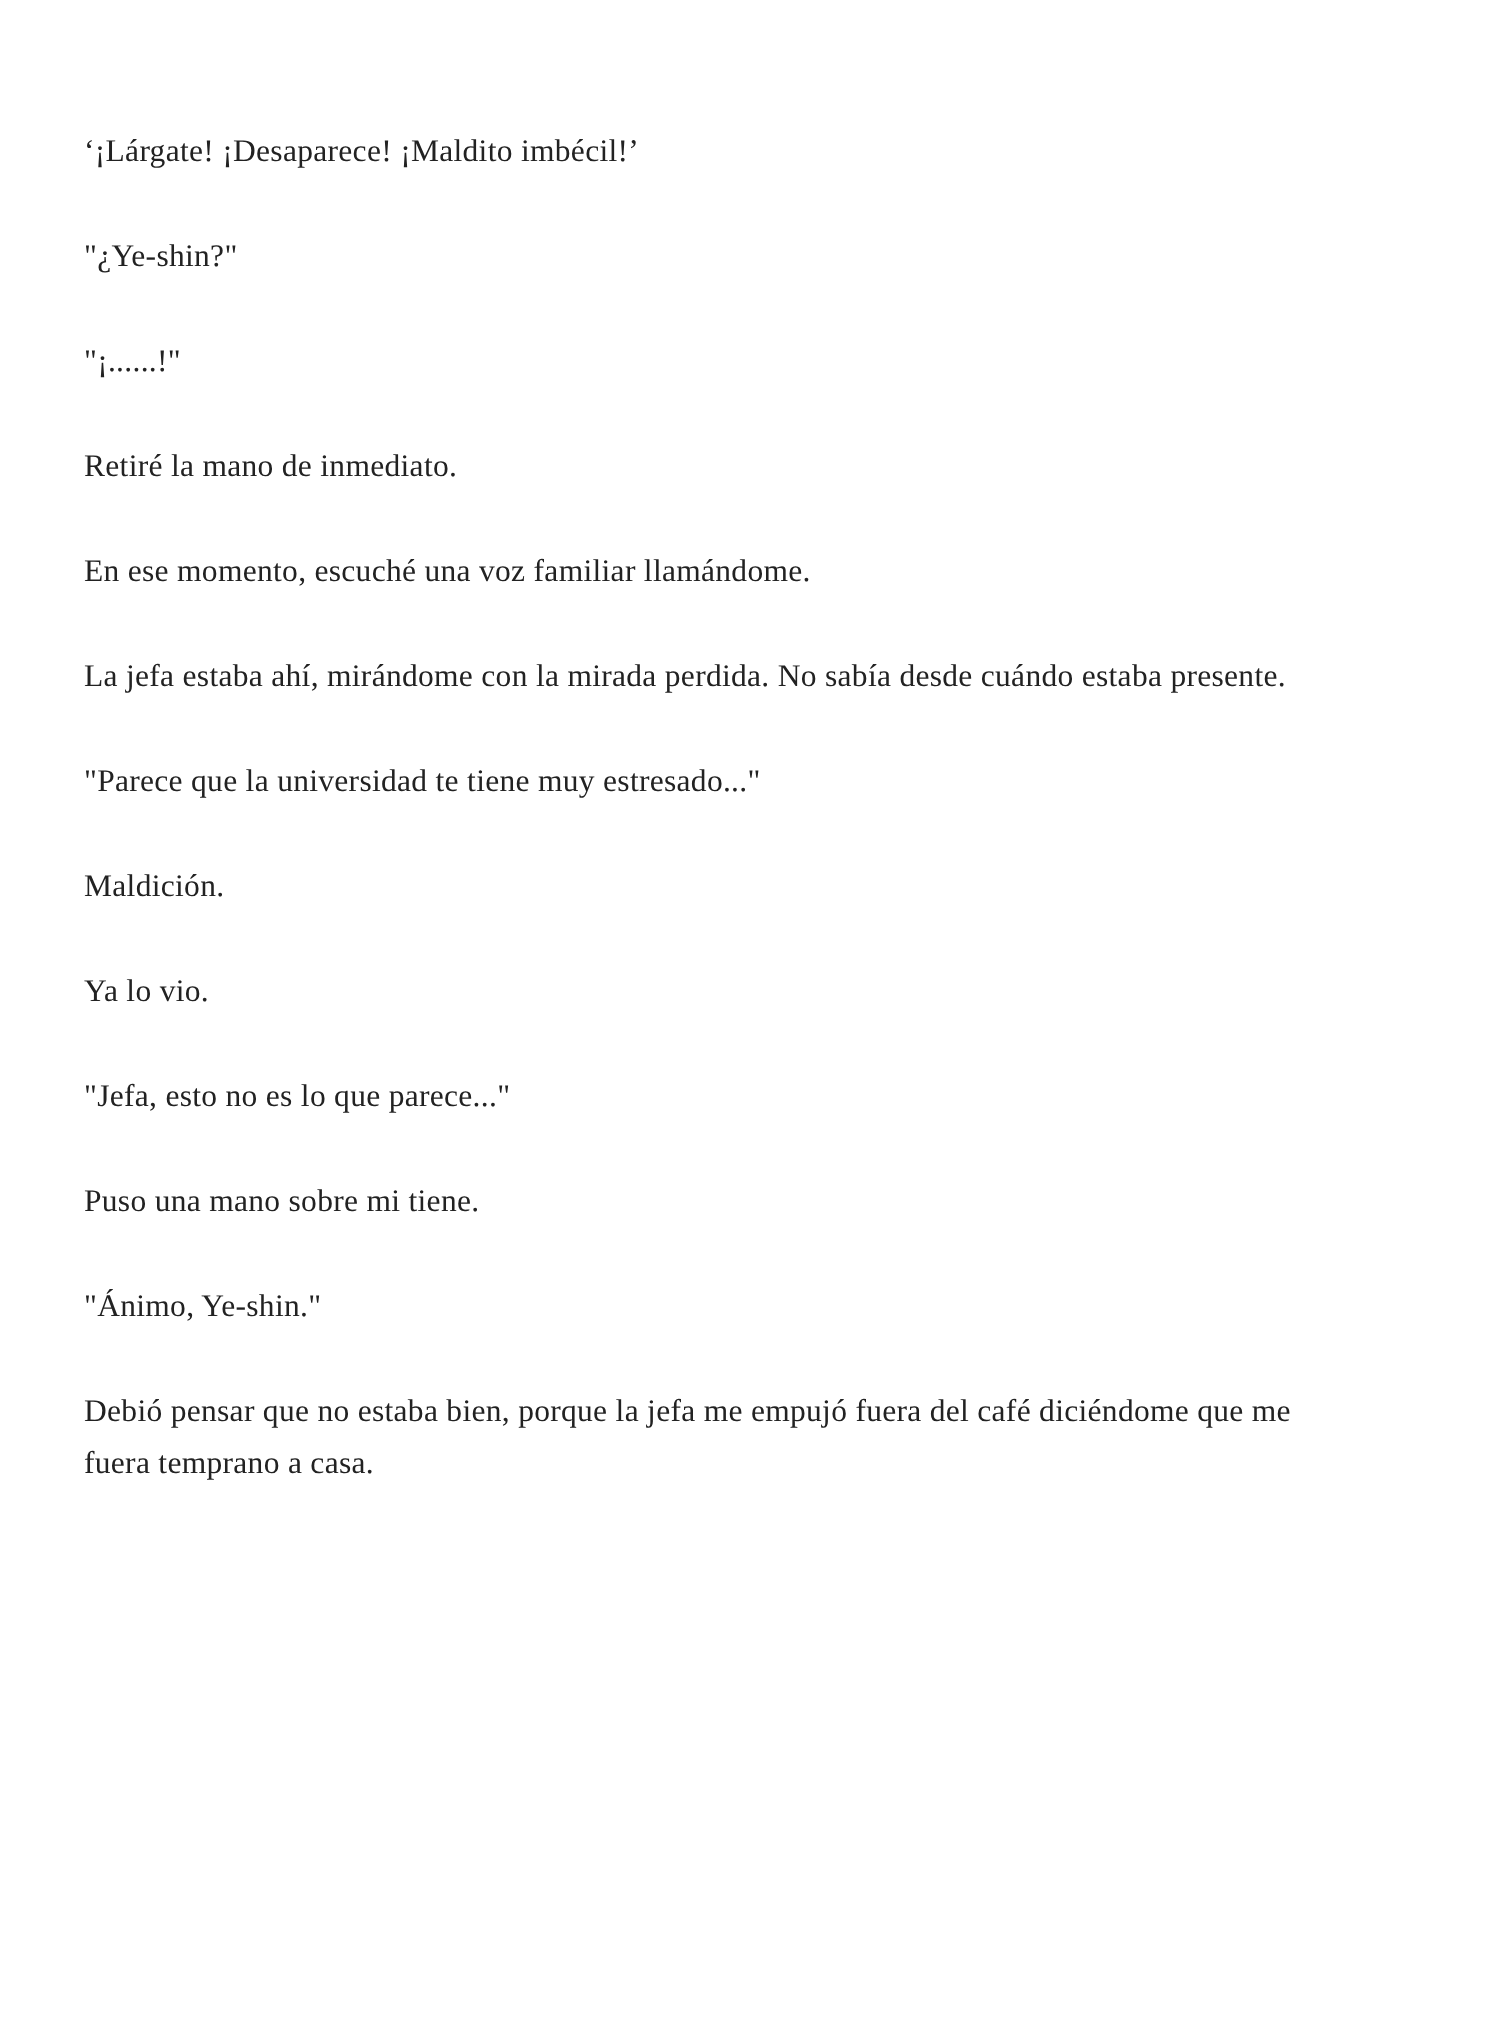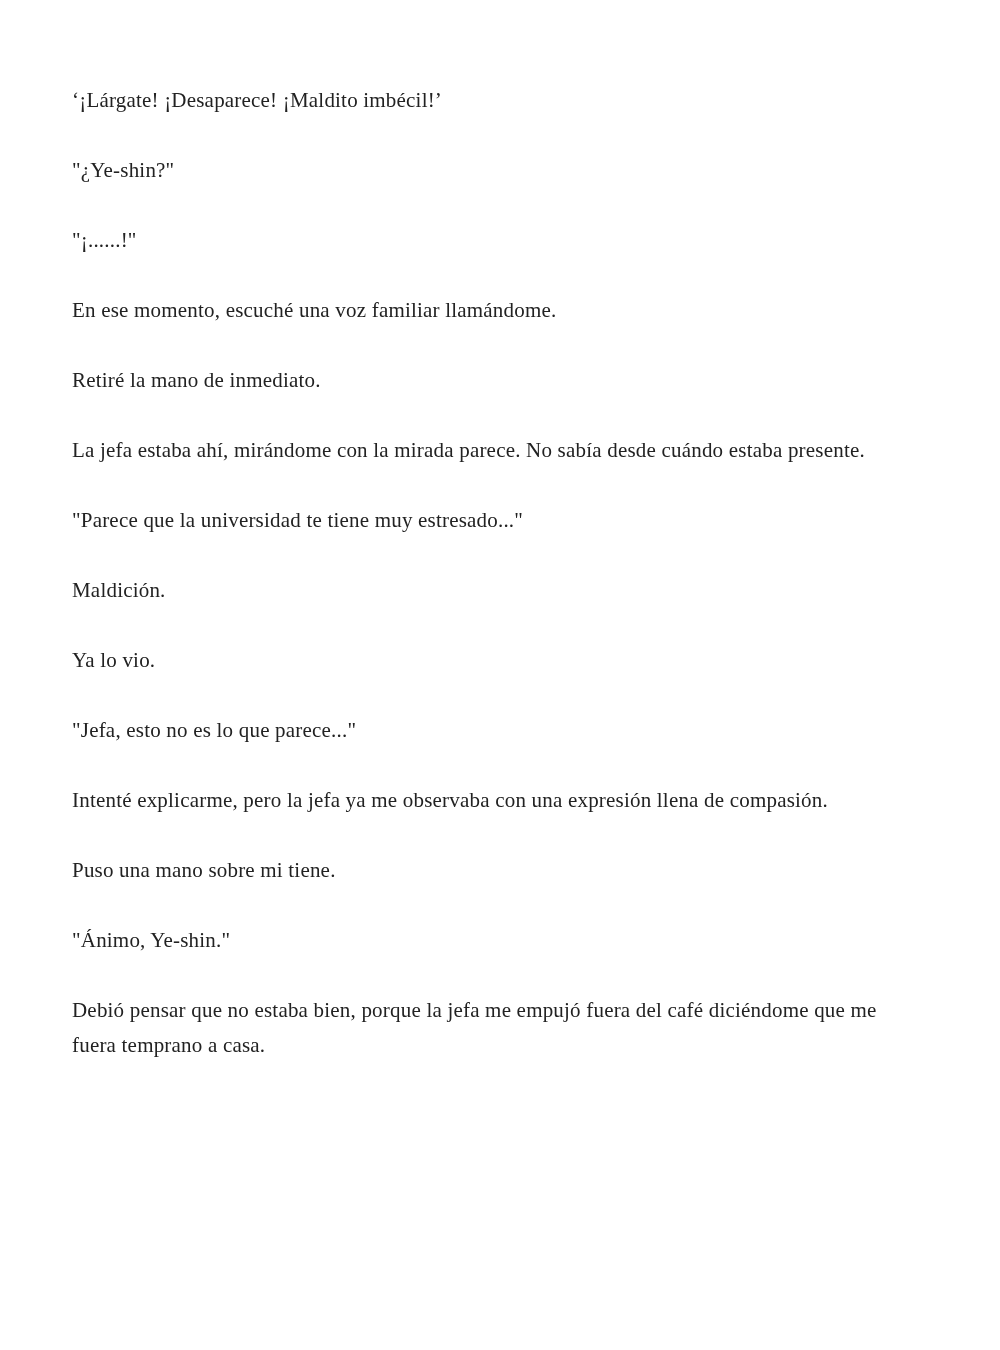--- a/index.html
+++ b/index.html
@@ -1,40 +1,39 @@
 <!DOCTYPE html>
 <html><head>
   <meta charset="utf-8">
   <style>
     html, body { margin: 0; padding: 0; background: #ffffff; }
     body { width: 1000px; height: 1350px; overflow: hidden; }
     .page {
       position: relative;
-      padding: 83px 100px 0 72px;
+      padding: 83px 100px 0 56px;
       font-family: "Liberation Serif", "DejaVu Serif", serif;
       font-size: 21px;
       line-height: 35px;
       color: #222222;
       letter-spacing: 0.2px;
     }
     .page p {
       margin: 0 0 35px 0;
     }
   </style>
 </head>
 <body>
 
 <div class="page">
   <p>‘¡Lárgate! ¡Desaparece! ¡Maldito imbécil!’</p>
   <p>"¿Ye-shin?"</p>
   <p>"¡......!"</p>
+  <p>Retiré la mano de inmediato.</p>
   <p>En ese momento, escuché una voz familiar llamándome.</p>
-  <p>Retiré la mano de inmediato.</p>
-  <p>La jefa estaba ahí, mirándome con la mirada parece. No sabía desde cuándo estaba presente.</p>
+  <p>La jefa estaba ahí, mirándome con la mirada perdida. No sabía desde cuándo estaba presente.</p>
   <p>"Parece que la universidad te tiene muy estresado..."</p>
   <p>Maldición.</p>
   <p>Ya lo vio.</p>
   <p>"Jefa, esto no es lo que parece..."</p>
-  <p>Intenté explicarme, pero la jefa ya me observaba con una expresión llena de compasión.</p>
   <p>Puso una mano sobre mi tiene.</p>
   <p>"Ánimo, Ye-shin."</p>
   <p>Debió pensar que no estaba bien, porque la jefa me empujó fuera del café diciéndome que me fuera temprano a casa.</p>
 </div>
 
 </body></html>

